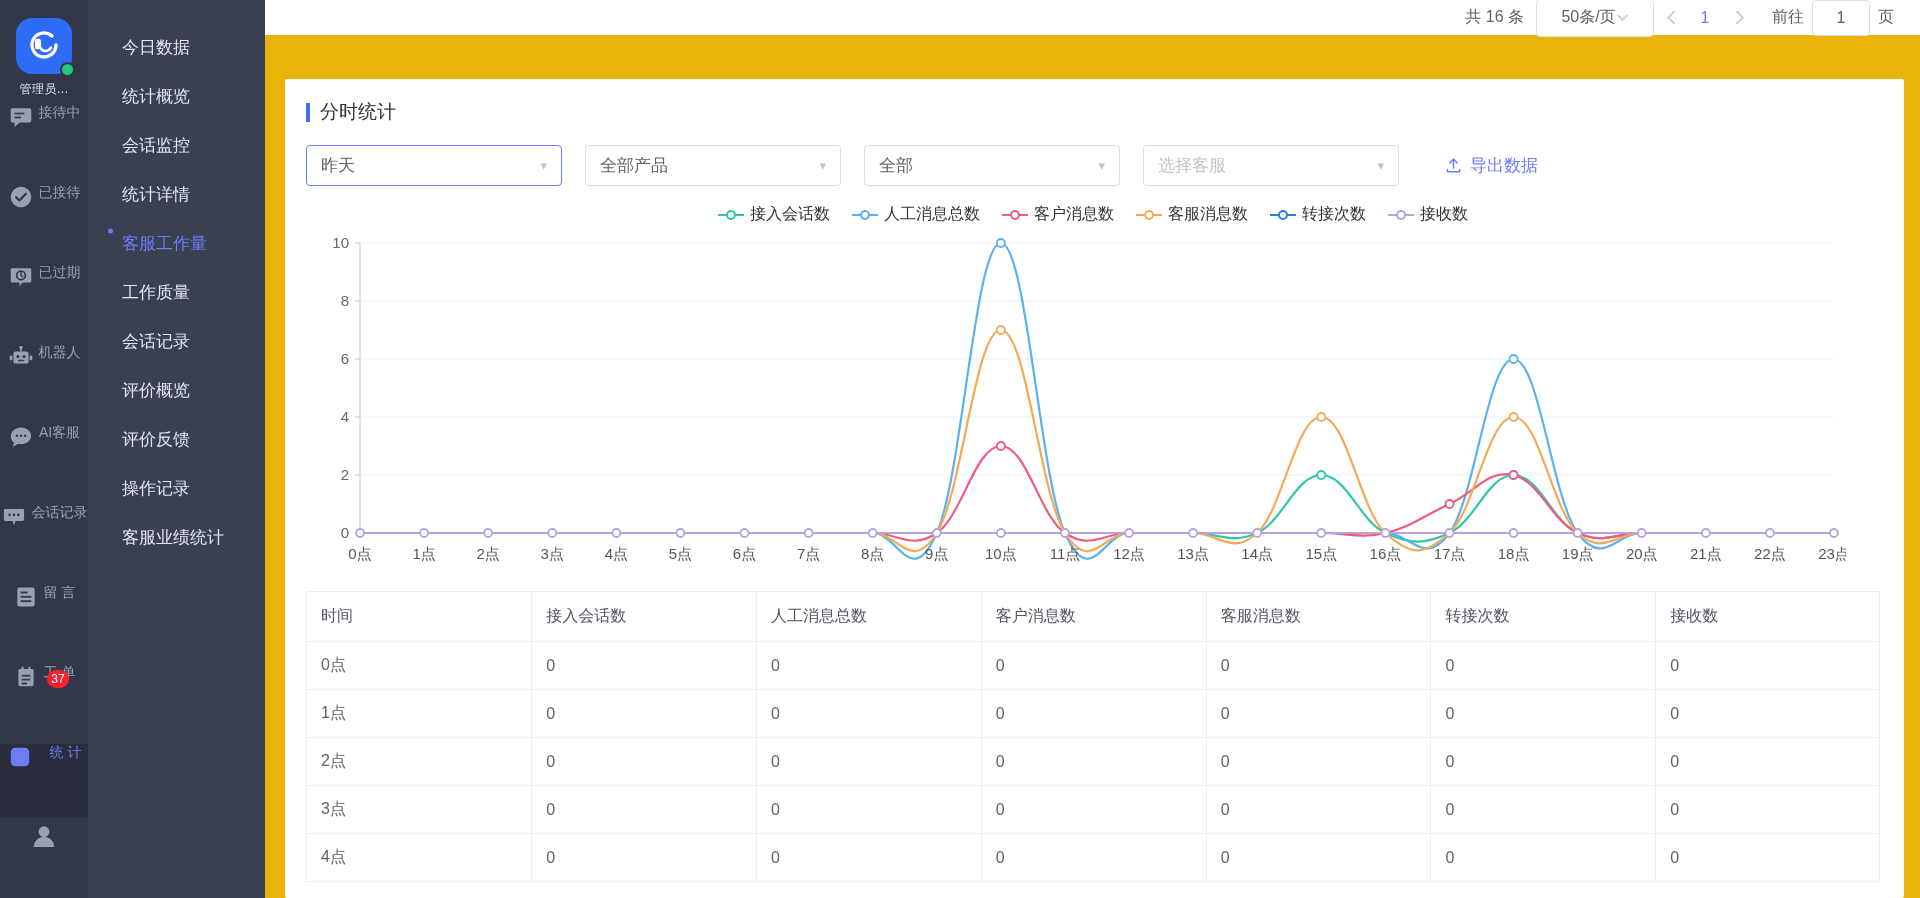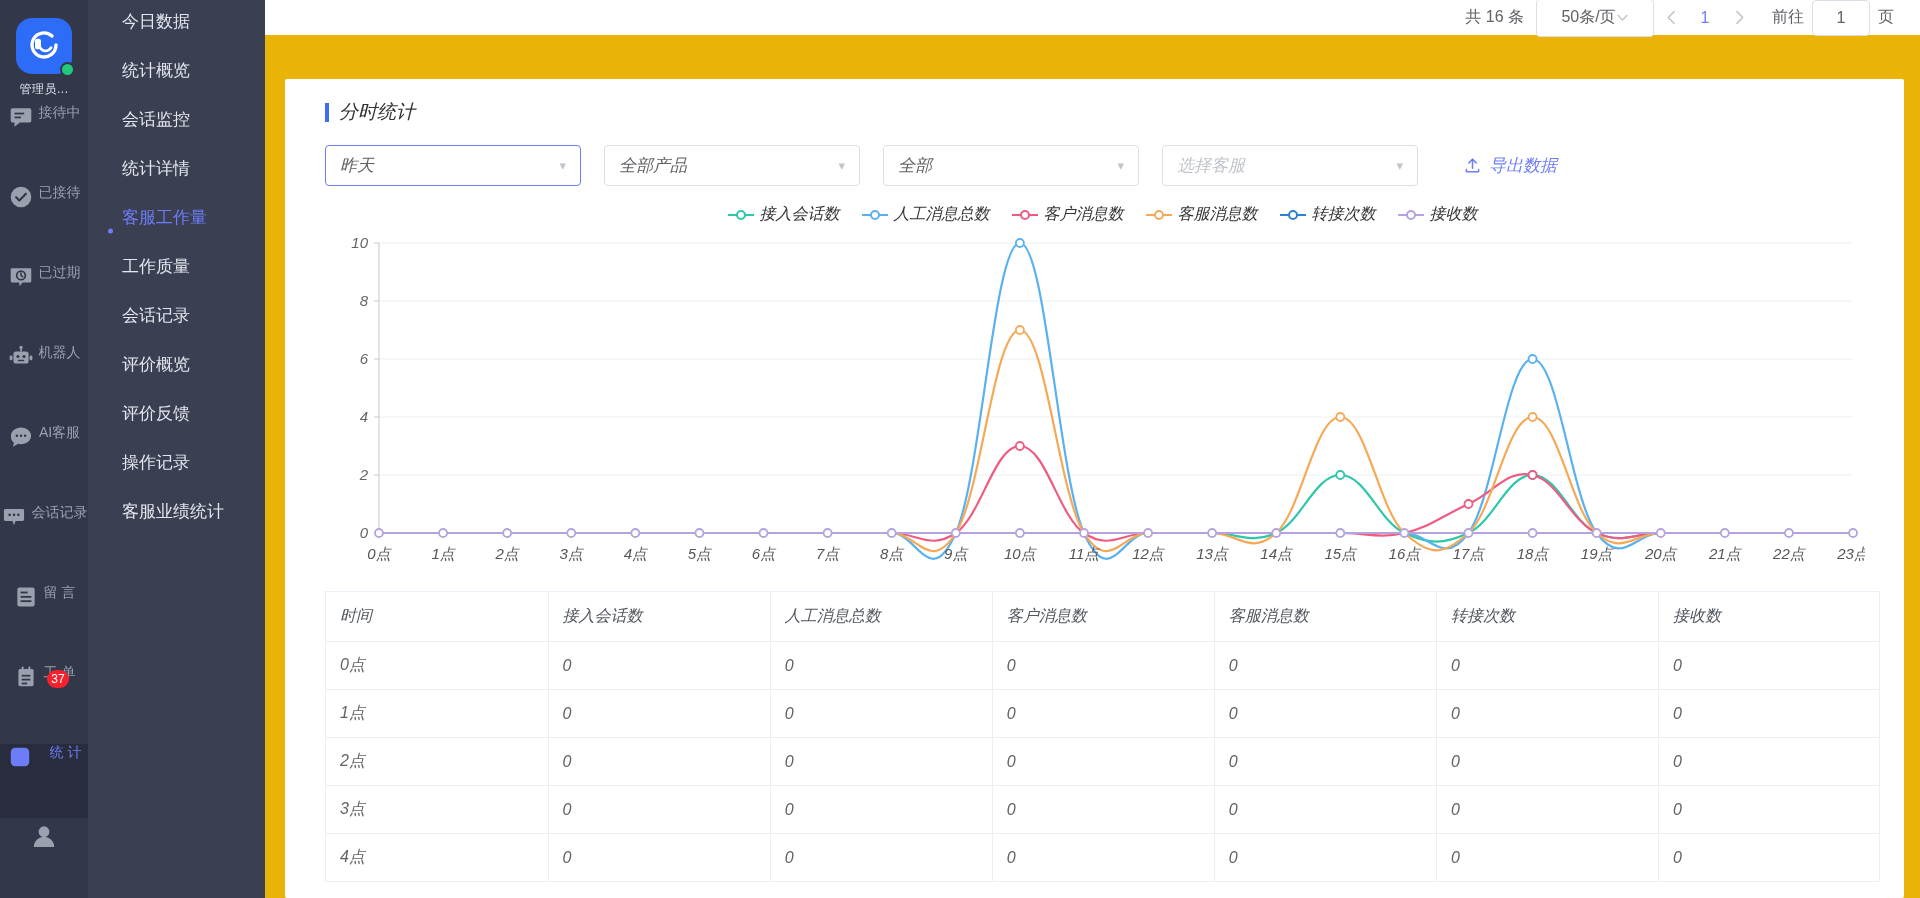--- a/index.html
+++ b/index.html
@@ -54,21 +54,21 @@
   .rail-bottom { margin-top: 4px; }
 
   
   .menu {
     width: 177px; flex: 0 0 177px;
     background: #3a3f52;
     padding-top: 10px;
     overflow: hidden;
   }
   .menu-item {
-    height: 49px; display: flex; align-items: flex-start;
+    height: 49px; display: flex; align-items: flex-end;
     padding-left: 34px; color: #e3e6ee; font-size: 17px;
     cursor: pointer; position: relative;
   }
   .menu-item.active { color: #6d7df7; }
   .menu-item.active::before {
     content: ""; position: absolute; left: 20px; top: 50%;
     transform: translateY(-50%);
     width: 5px; height: 5px; border-radius: 50%; background: #6d7df7;
   }
 
@@ -96,21 +96,21 @@
     color: #6d7df7; font-size: 16px; cursor: pointer;
   }
   .pg-jump { display: flex; align-items: center; gap: 8px; margin-left: 16px; font-size: 16px; color: #606266; }
   .pg-jump-input {
     width: 58px; height: 36px; border: 1px solid #dcdfe6; border-radius: 4px;
     text-align: center; font-size: 16px; color: #606266;
     font-family: "Liberation Sans", sans-serif; outline: none;
   }
 
   .content { flex: 1; padding: 12px 16px 0 20px; overflow: hidden; }
-  .card { background: #fff; border-radius: 2px; padding: 20px 24px 0 40px; height: 100%; font-style: italic; }
+  .card { background: #fff; border-radius: 2px; padding: 20px 24px 0 21px; height: 100%; }
 
   .card-title {
     display: flex; align-items: center; gap: 10px;
     font-size: 19px; color: #303133; margin-bottom: 20px;
   }
   .title-bar { width: 4px; height: 19px; background: #3d6df5; display: block; }
 
   .filters { display: flex; align-items: center; gap: 23px; margin-bottom: 18px; }
   .sel {
     width: 256px; height: 41px; border: 1px solid #dcdfe6; border-radius: 4px;

